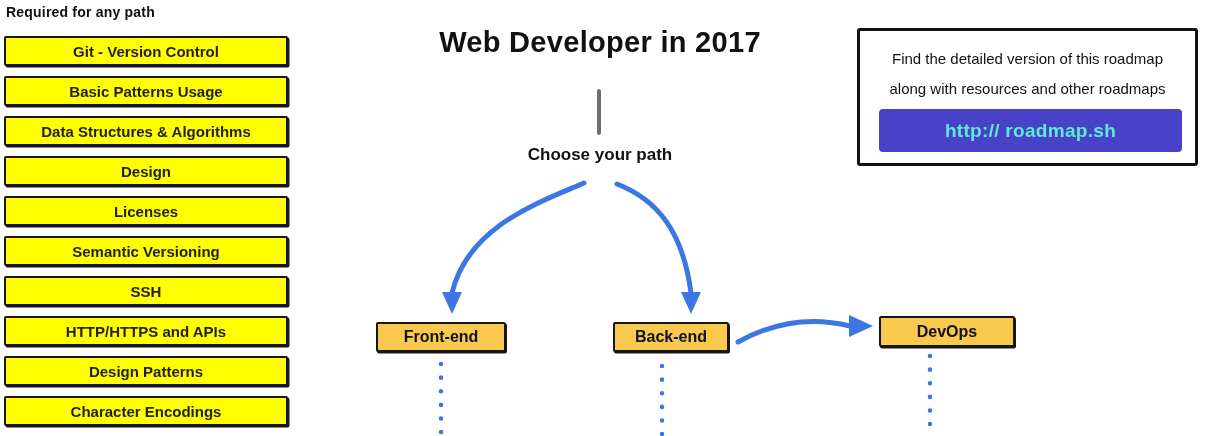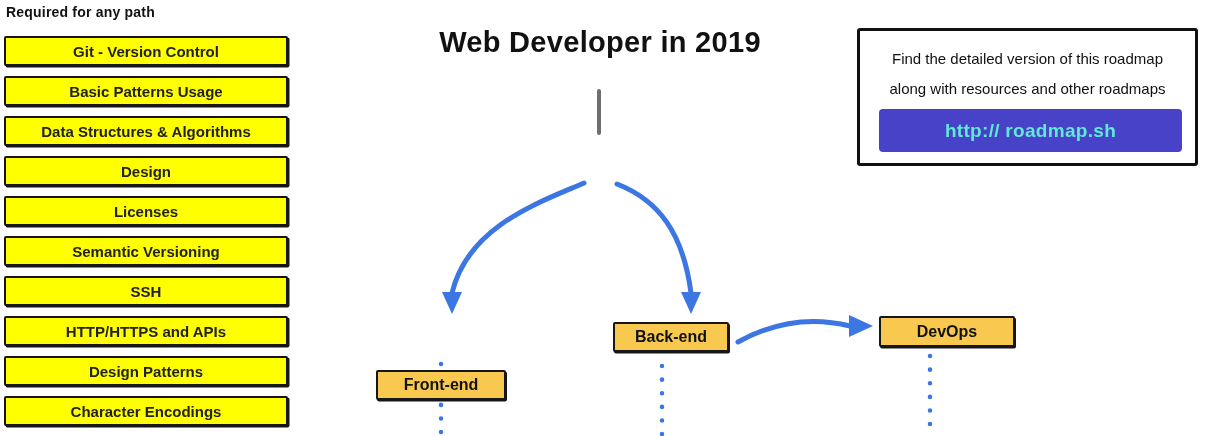--- a/index.html
+++ b/index.html
@@ -38,21 +38,21 @@
     position:absolute; left:490px; top:145px; width:220px; text-align:center;
     font-size:17px; font-weight:bold; color:#111;
   }
   .node {
     position:absolute; background:#F9C84F;
     border:2.5px solid #161616; border-radius:2px;
     box-shadow:1px 1.5px 0 #161616;
     display:flex; align-items:center; justify-content:center;
     font-size:16px; font-weight:bold; color:#111; cursor:pointer;
   }
-  .node-frontend { left:376px; top:322px; width:130px; height:30px;margin-top:48px; }
+  .node-frontend { left:376px; top:322px; width:130px; height:30px; }
   .node-backend  { left:613px; top:322px; width:116px; height:30px; }
   .node-devops   { left:879px; top:316px; width:136px; height:31px; }
   .arrow-layer {
     position:absolute; left:0; top:0; width:1207px; height:436px;
     pointer-events:none;
   }
   
   .info-card {
     position:absolute; left:857px; top:28px; width:341px; height:138px;
     background:#ffffff; border:3px solid #111; border-radius:3px;
@@ -81,22 +81,23 @@
     <div class="req-item">Data Structures &amp; Algorithms</div>
     <div class="req-item">Design</div>
     <div class="req-item">Licenses</div>
     <div class="req-item">Semantic Versioning</div>
     <div class="req-item">SSH</div>
     <div class="req-item">HTTP/HTTPS and APIs</div>
     <div class="req-item">Design Patterns</div>
     <div class="req-item">Character Encodings</div>
   </div>
 
-  <div class="main-title">Web Developer in 2019</div>
+  <div class="main-title">Web Developer in 2017</div>
   <div class="connector-line"></div>
+  <div class="choose-label">Choose your path</div>
 
   <svg class="arrow-layer" viewBox="0 0 1207 436" xmlns="http://www.w3.org/2000/svg">
     <g stroke="#3B76E3" stroke-width="5" fill="none" stroke-linecap="round">
       <path d="M 584 183 C 540 202 468 226 452 293"></path>
       <path d="M 617 184 C 658 200 683 232 691 293"></path>
       <path d="M 738 342 C 776 321 814 317 850 326"></path>
     </g>
     <g fill="#3B76E3">
       <polygon points="442,292 462,292 452,314"></polygon>
       <polygon points="681,292 701,292 691,314"></polygon>

